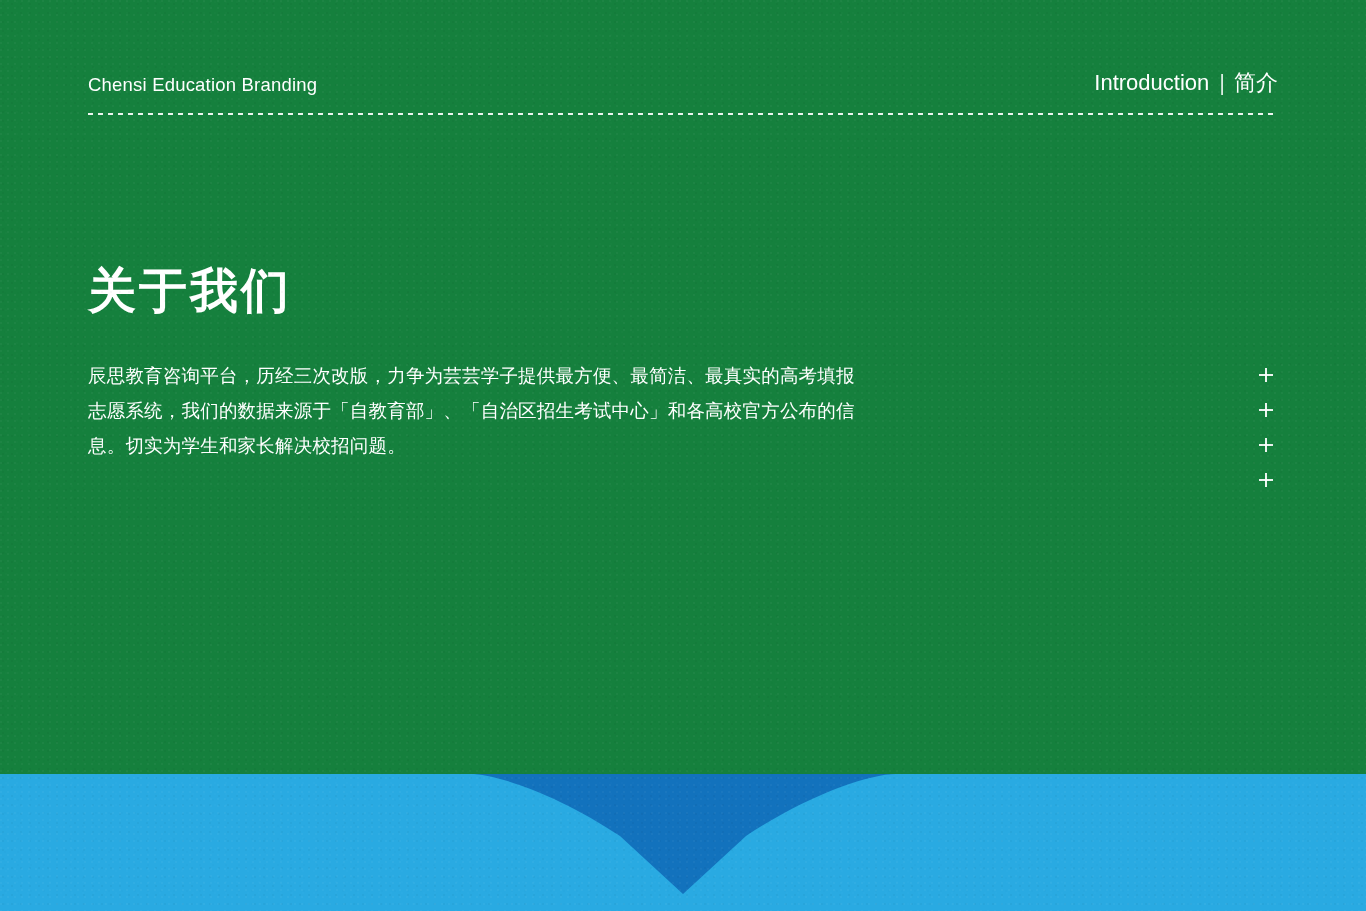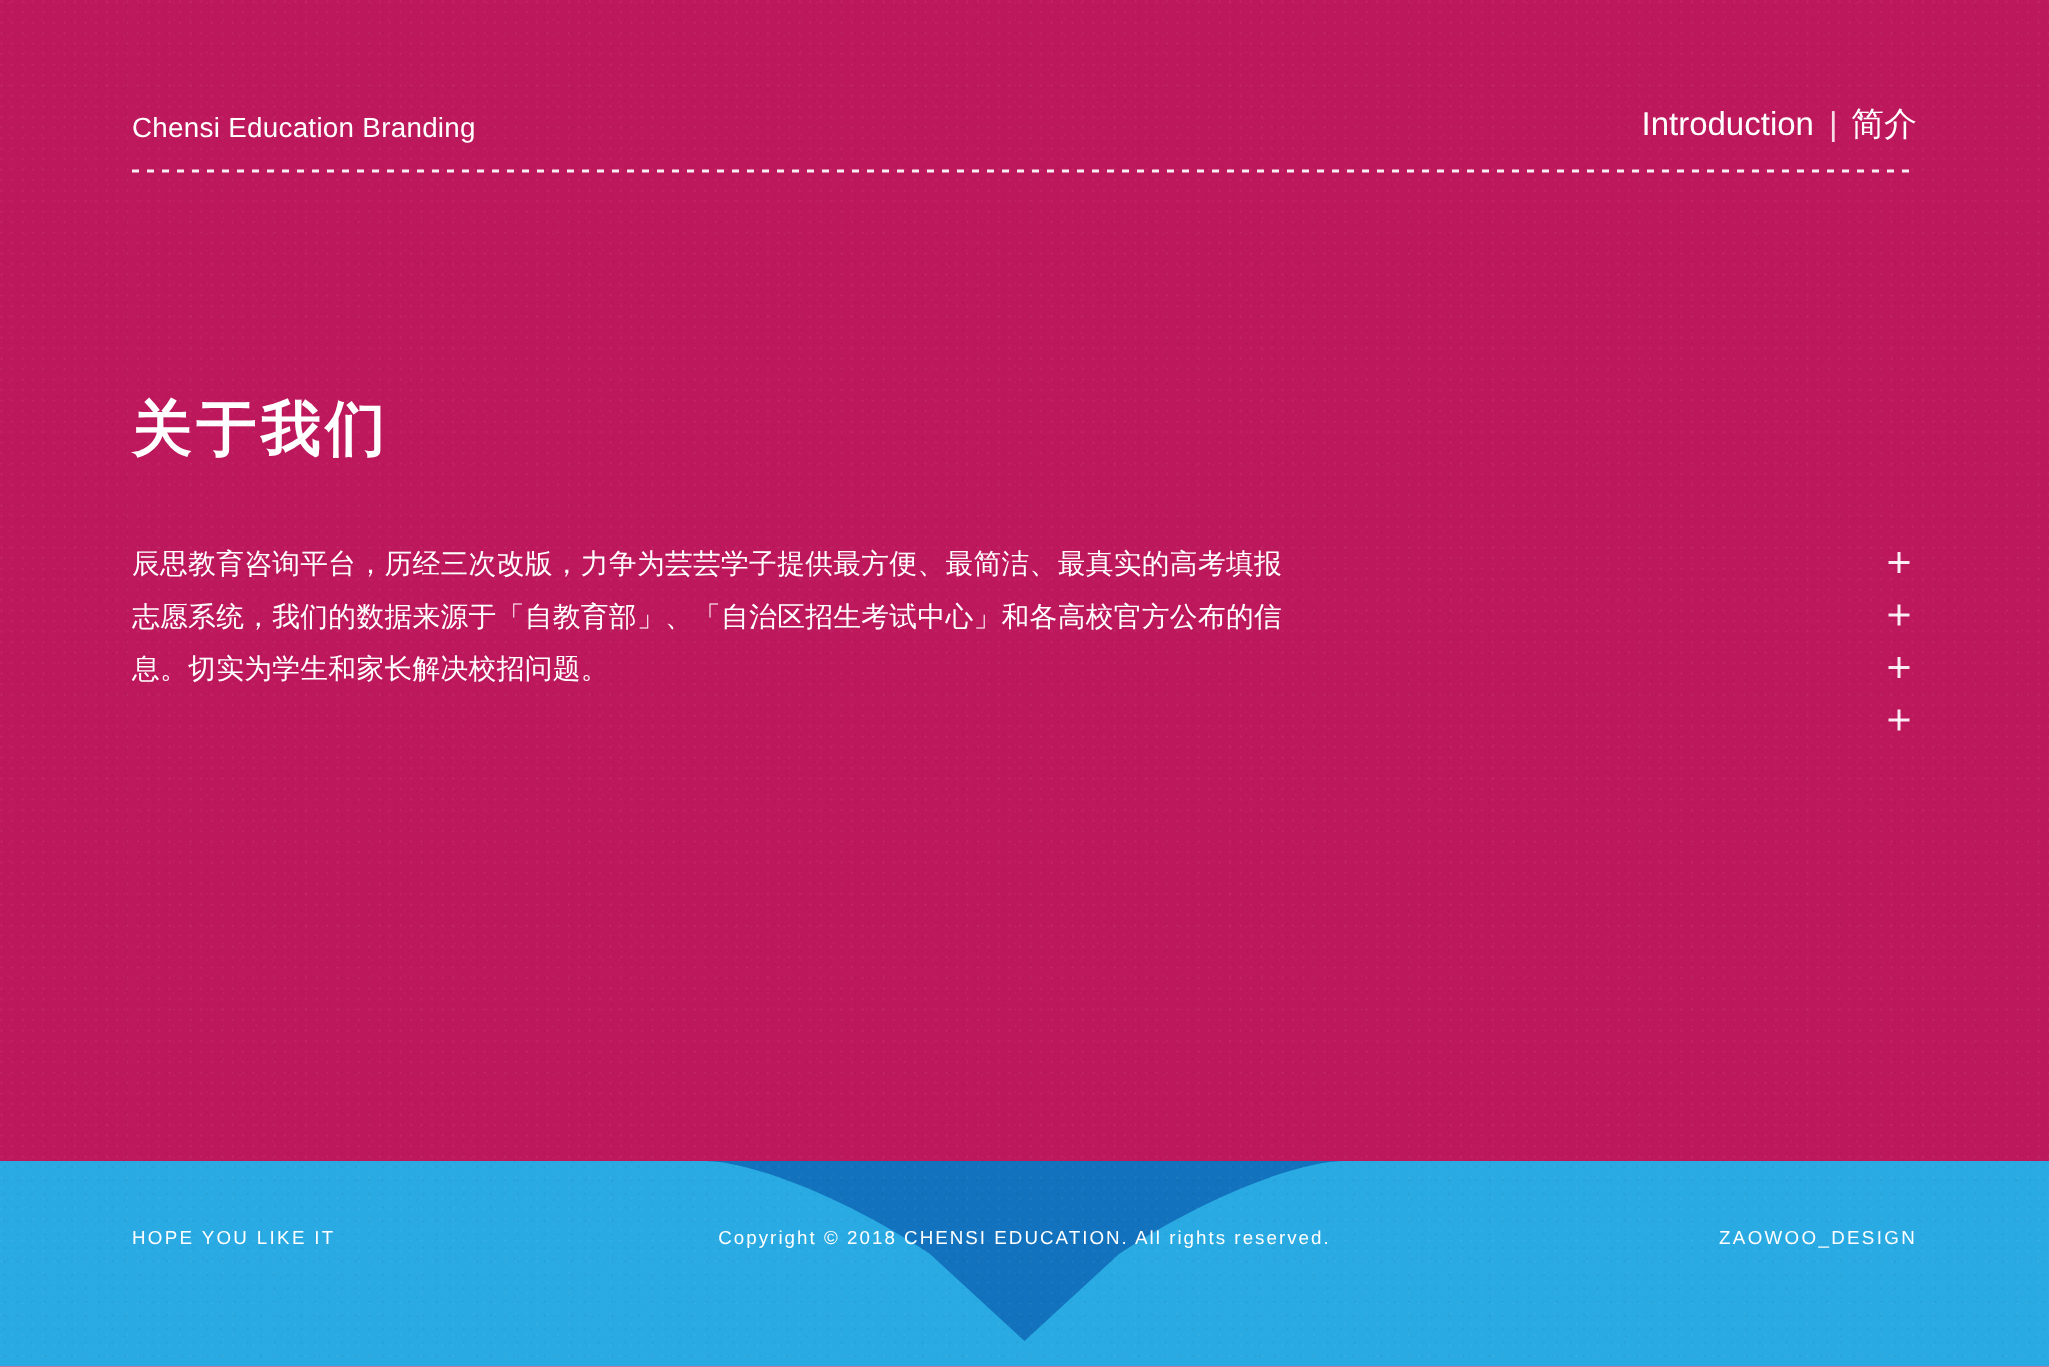--- a/index.html
+++ b/index.html
@@ -8,21 +8,21 @@
     width: 1366px;
     height: 911px;
     overflow: hidden;
     font-family: "Liberation Sans", "DejaVu Sans", sans-serif;
   }
 
   .slide {
     position: relative;
     width: 1366px;
     height: 911px;
-    background: #be185d;
+    background: #15803d;
     overflow: hidden;
   }
 
   
   .noise {
     position: absolute;
     inset: 0;
     pointer-events: none;
     opacity: .16;
     background-image:
@@ -80,21 +80,21 @@
     background-size: 10px 2px;
     background-repeat: repeat-x;
   }
 
   
   .page-title {
     position: absolute;
     left: 88px;
     top: 262px;
     color: #ffffff;
-    font-size: 40px;
+    font-size: 48px;
     font-weight: 700;
     letter-spacing: 3px;
     line-height: 1.2;
     z-index: 10;
   }
 
   .body-copy {
     position: absolute;
     left: 88px;
     top: 358px;
@@ -196,20 +196,15 @@
     <div class="plus-mark"></div>
   </div>
 
   <div class="footer-band">
     <svg viewBox="0 0 1366 137" preserveAspectRatio="none">
       <rect x="0" y="0" width="1366" height="137" fill="#29aae2"></rect>
       <path d="M470,0 C498,0 560,22 620,62 L683,120 L746,62 C806,22 868,0 896,0 Z" fill="#1272bd"></path>
     </svg>
   </div>
 
-  <div class="footer-text">
-    <div class="footer-item footer-left">HOPE YOU LIKE IT</div>
-    <div class="footer-item footer-center">Copyright © 2018 CHENSI EDUCATION. All rights reserved.</div>
-    <div class="footer-item footer-right">ZAOWOO_DESIGN</div>
-  </div>
 
   <div class="noise"></div>
 </div>
 
 </body></html>

